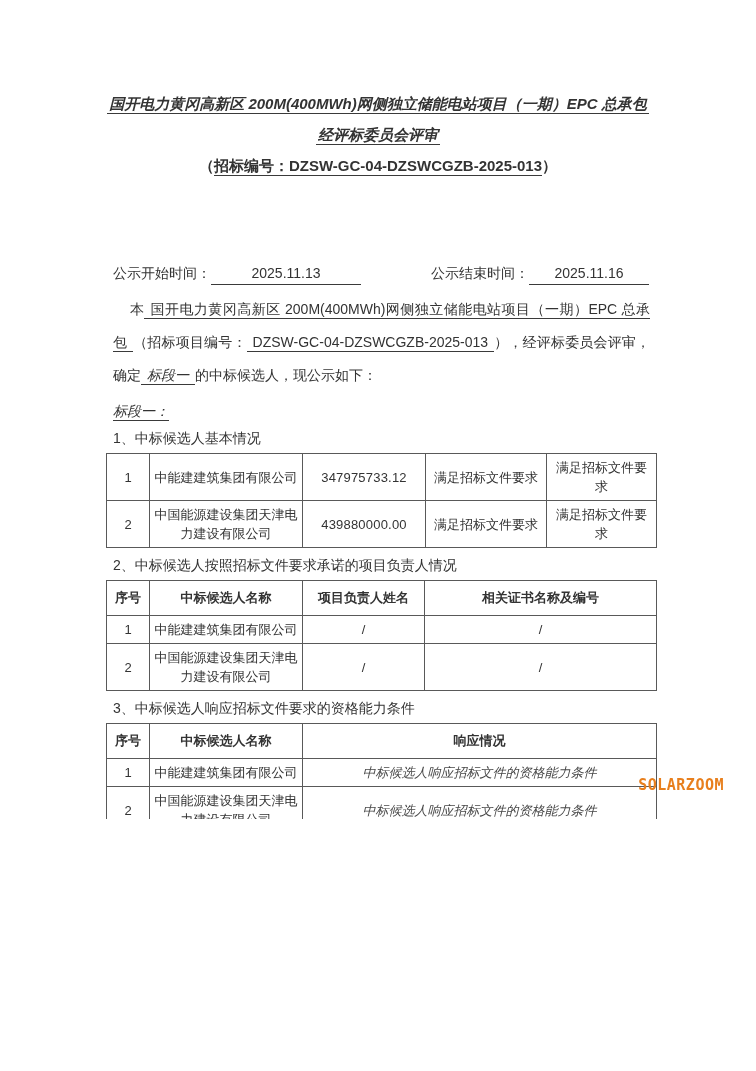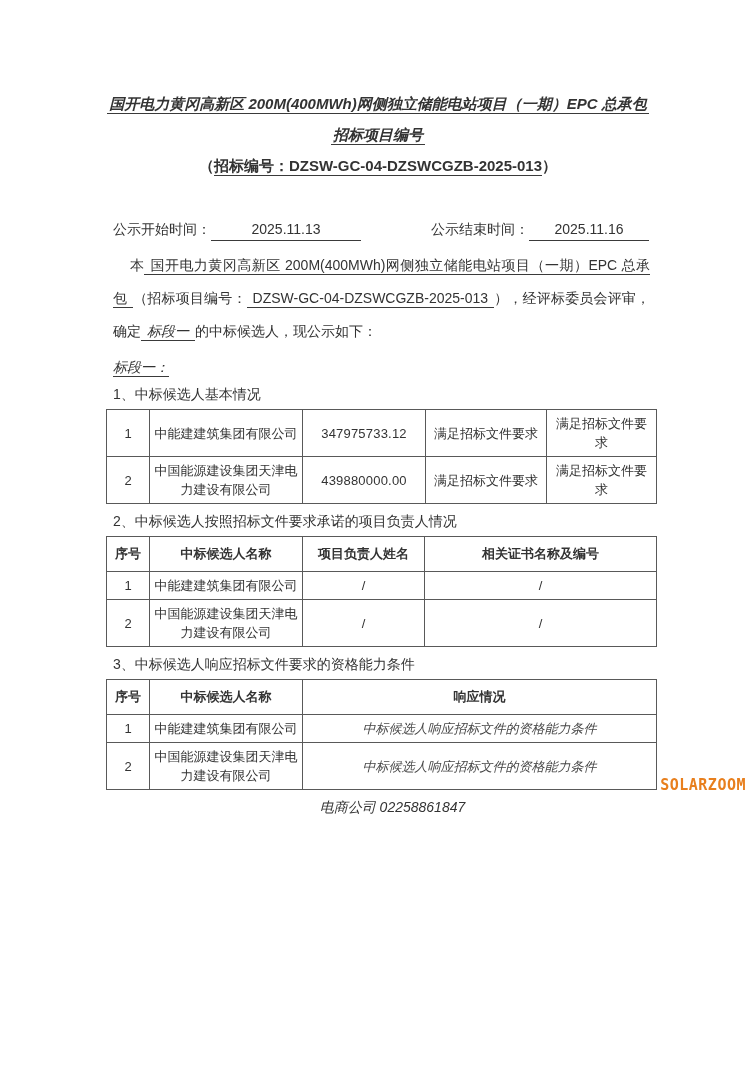--- a/index.html
+++ b/index.html
@@ -22,21 +22,21 @@
 
   
   .u  { border-bottom: 1px solid #3a3a3a; padding-bottom: 1px; }
   .u-pad { padding-left: 6px; padding-right: 6px; }
   .it { font-style: italic; }
 
   
   .dates { margin-top: 42px; padding-left: 7px; font-size: 14px; line-height: 22px; display: flex; align-items: baseline; }
   .blank { display: inline-block; border-bottom: 1px solid #3a3a3a; text-align: center; }
   .blank-start { width: 150px; }
-  .blank-end { width: 120px; }
+  .blank-end { width: 120px; margin-top: 44px; }
   .end-label { margin-left: 70px; }
 
   
   .intro { margin: 8px 0 0 0; padding-left: 7px; font-size: 14px; line-height: 33px; text-indent: 17px; text-align: justify; }
 
   
   .h2 { padding-left: 7px; margin-top: 4px; font-size: 15px; font-weight: bold; line-height: 18px; }
   .h2-obj { margin-top: 14px; }
   .lot-label { padding-left: 7px; margin-top: 10px; font-size: 14px; line-height: 19px; }
   .sub-title { padding-left: 7px; margin-top: 8px; font-size: 14px; line-height: 19px; }
@@ -65,38 +65,38 @@
     text-align: center;
     font-size: 14px;
     font-style: italic;
     padding-bottom: 3px;
     line-height: 19px;
   }
 
   
   .watermark {
     position: absolute;
-    right: 10px;
+    right: 32px;
     bottom: 25px;
     font-family: "DejaVu Sans Mono", "Liberation Mono", monospace;
     font-weight: bold;
     font-size: 15px;
     letter-spacing: 0.5px;
     color: #E87F1D;
   }
 </style>
 </head>
 <body>
 
 <div class="page">
   <div class="content">
 
     <div class="doc-title">
       <div><span class="tl">国开电力黄冈高新区 200M(400MWh)网侧独立储能电站项目（一期）EPC 总承包</span></div>
-      <div><span class="tl">招标项目编号</span></div>
+      <div><span class="tl">经评标委员会评审</span></div>
     </div>
 
     <div class="bid-no">
       <span>（</span><span class="u">招标编号：DZSW-GC-04-DZSWCGZB-2025-013</span><span>）</span>
     </div>
 
     <div class="dates">
       <span>公示开始时间：</span>
       <span class="blank blank-start">2025.11.13</span>
       <span class="end-label">公示结束时间：</span>

